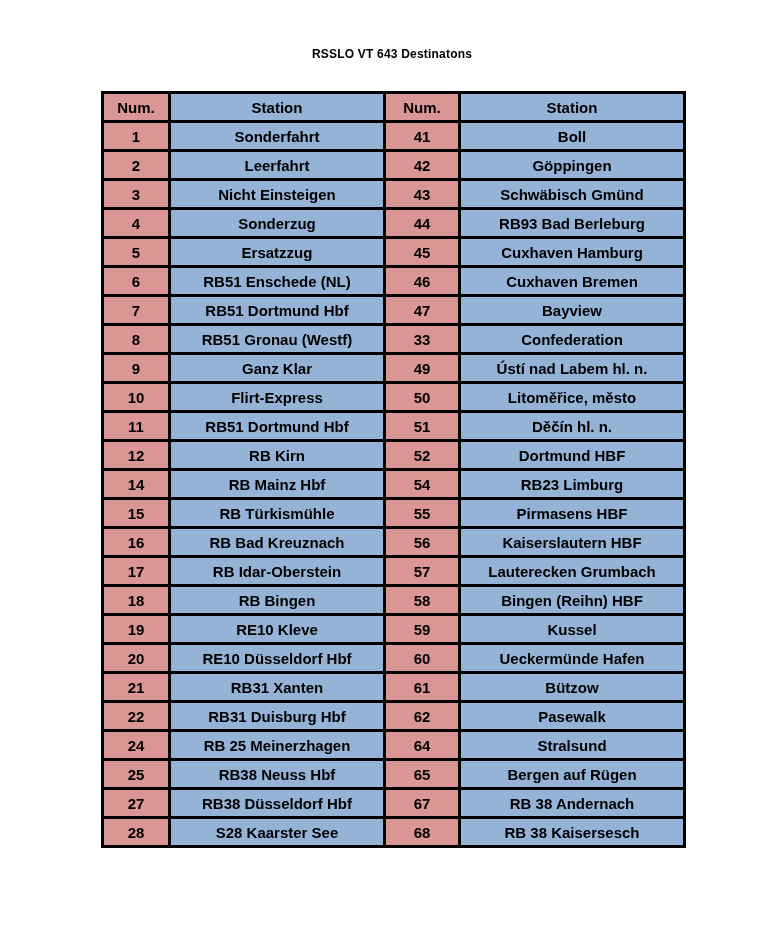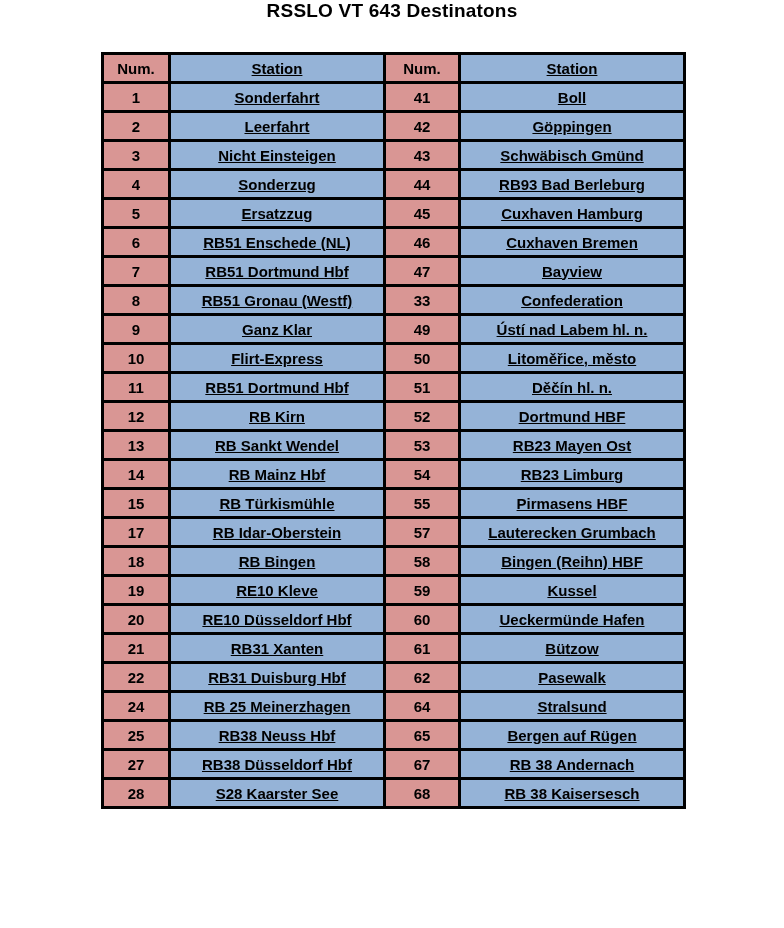--- a/index.html
+++ b/index.html
@@ -8,22 +8,23 @@
   }
   body {
     width: 784px;
     height: 928px;
     overflow: hidden;
     background: var(--page-bg, #ffffff);
     font-family: "Liberation Sans", sans-serif;
     color: var(--text-color, #000000);
   }
   .page-title {
+    margin-top: 47px;
     text-align: center;
-    font-size: 19px;
+    font-size: 12px;
     font-weight: bold;
     letter-spacing: 0.2px;
   }
   table.dest-table {
     border-collapse: collapse;
     table-layout: fixed;
     margin-left: 101px;
     margin-top: 30px;
     width: 582px;
   }
@@ -38,21 +39,20 @@
     line-height: 1;
     white-space: nowrap;
     overflow: hidden;
   }
   .dest-table .num {
     background: var(--num-bg, #d99694);
     margin-top: 20px;
   }
   .dest-table .station {
     background: var(--station-bg, #95b3d7);
-    text-decoration: underline;
   }
   col.c-num1    { width: 67px; }
   col.c-station1{ width: 215px; }
   col.c-num2    { width: 75px; }
   col.c-station2{ width: 225px; }
 </style>
 </head>
 <body style="--num-bg: #d99694; --station-bg: #95b3d7; --border-color: #000000; --text-color: #000000; --page-bg: #ffffff;">
 
 <div class="page-title">RSSLO VT 643 Destinatons</div>
@@ -139,38 +139,38 @@
         <td class="num">51</td>
         <td class="station">Děčín hl. n.</td>
       </tr>
       <tr>
         <td class="num">12</td>
         <td class="station">RB Kirn</td>
         <td class="num">52</td>
         <td class="station">Dortmund HBF</td>
       </tr>
       <tr>
-        <td class="num">13</td>
-        <td class="station">RB Sankt Wendel</td>
-        <td class="num">53</td>
-        <td class="station">RB23 Mayen Ost</td>
-      </tr>
-      <tr>
         <td class="num">14</td>
         <td class="station">RB Mainz Hbf</td>
         <td class="num">54</td>
         <td class="station">RB23 Limburg</td>
       </tr>
       <tr>
         <td class="num">15</td>
         <td class="station">RB Türkismühle</td>
         <td class="num">55</td>
         <td class="station">Pirmasens HBF</td>
       </tr>
       <tr>
+        <td class="num">16</td>
+        <td class="station">RB Bad Kreuznach</td>
+        <td class="num">56</td>
+        <td class="station">Kaiserslautern HBF</td>
+      </tr>
+      <tr>
         <td class="num">17</td>
         <td class="station">RB Idar-Oberstein</td>
         <td class="num">57</td>
         <td class="station">Lauterecken Grumbach</td>
       </tr>
       <tr>
         <td class="num">18</td>
         <td class="station">RB Bingen</td>
         <td class="num">58</td>
         <td class="station">Bingen (Reihn) HBF</td>

